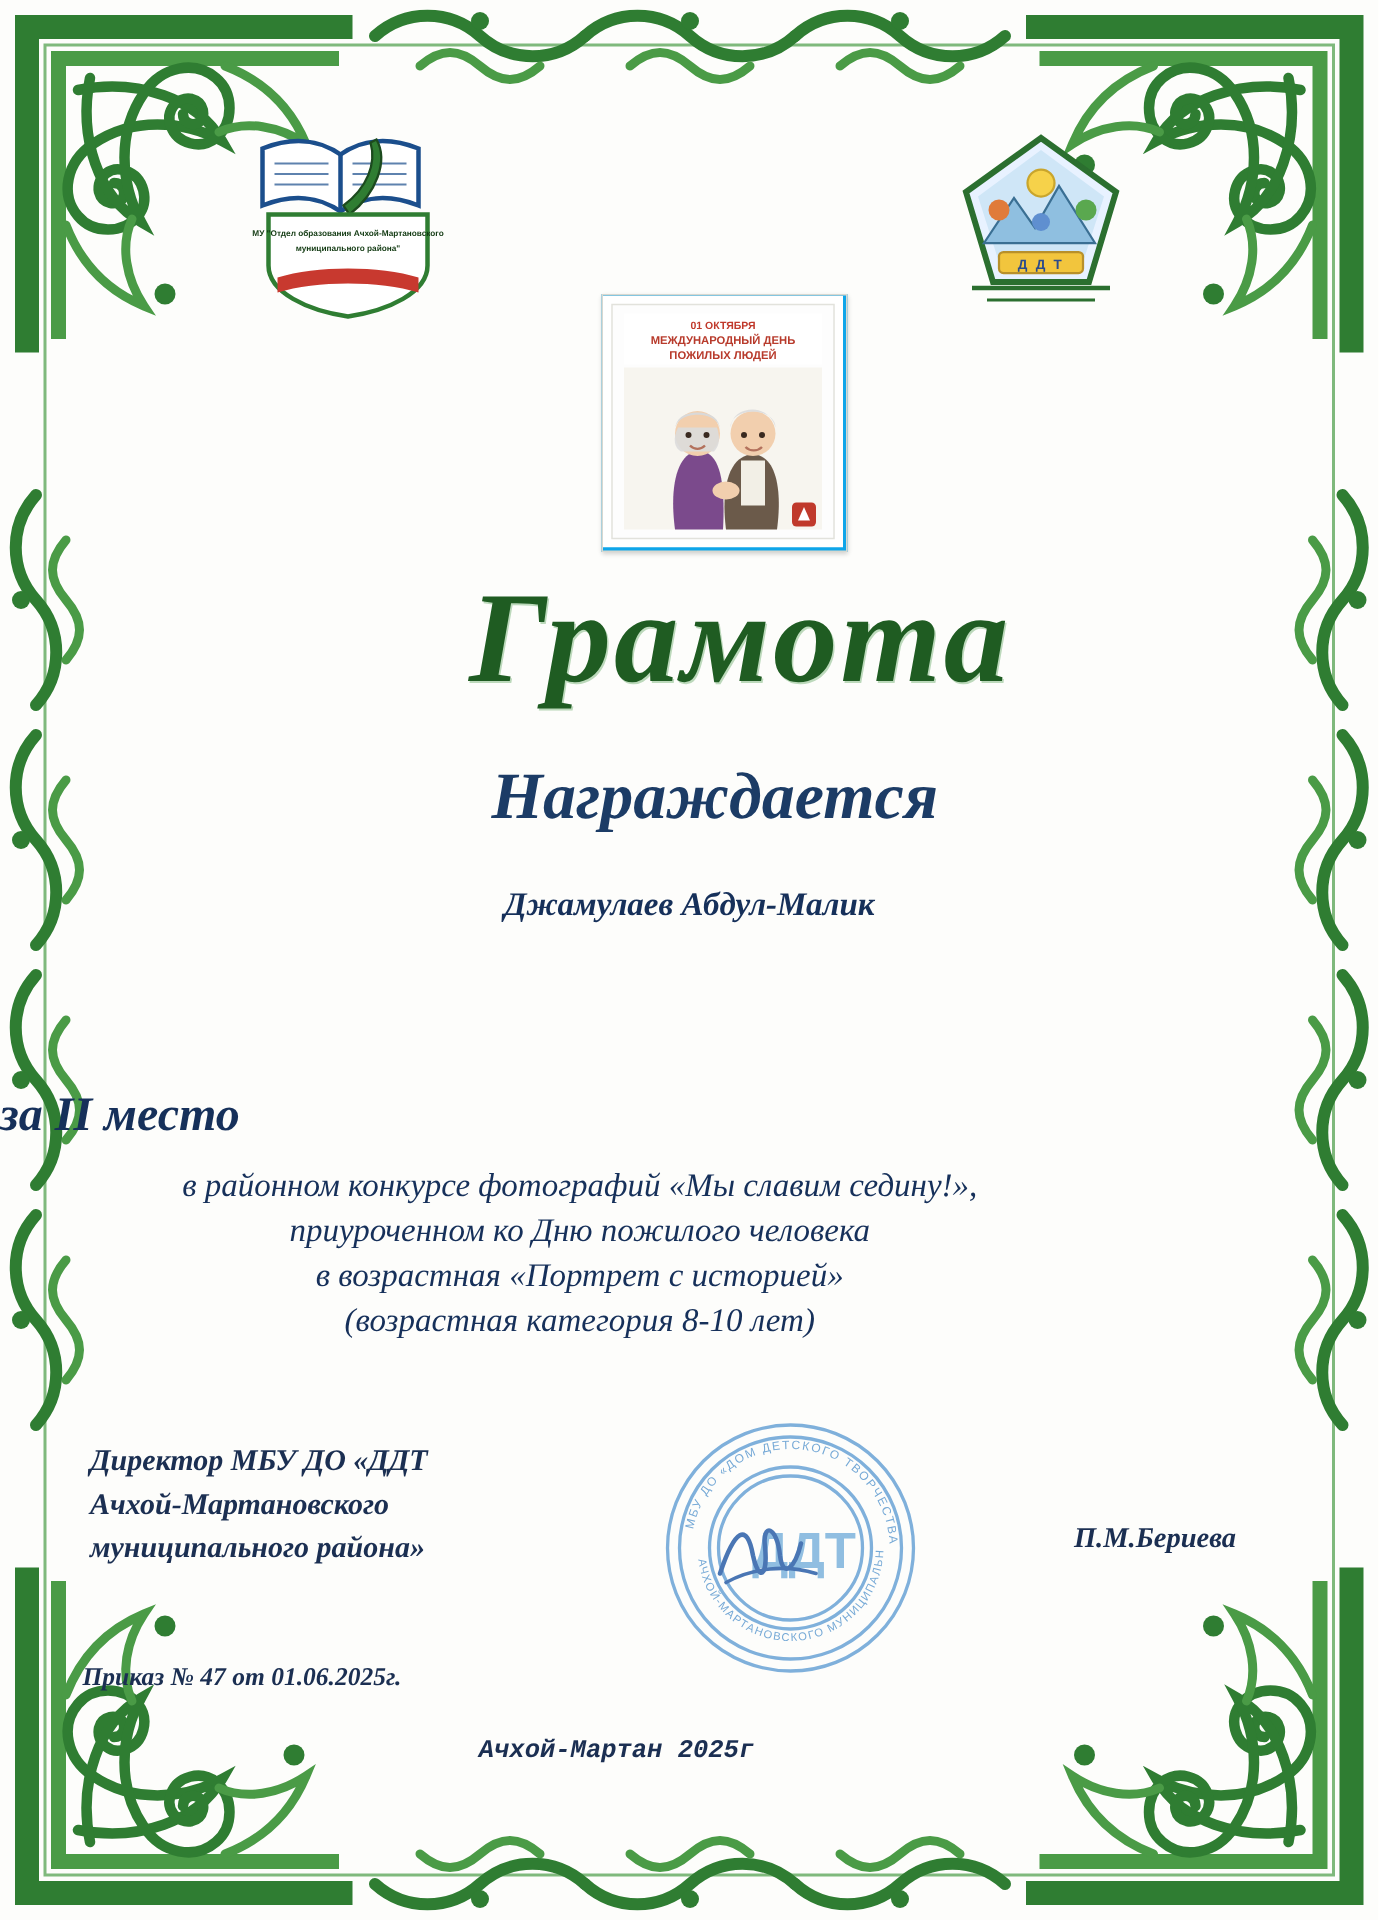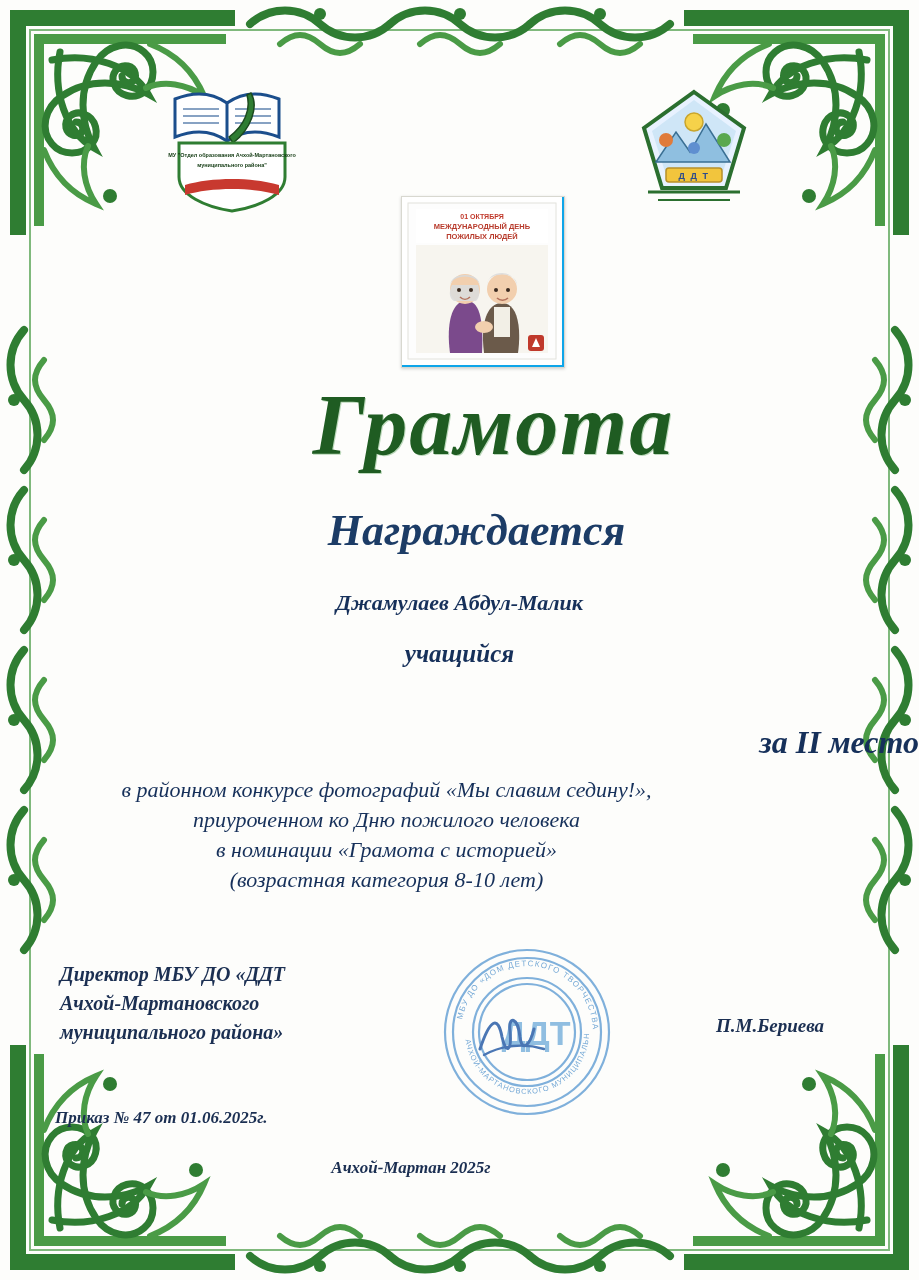--- a/index.html
+++ b/index.html
@@ -116,21 +116,21 @@
     font-weight: bold;
     font-style: italic;
     font-size: 29px;
     color: #16305a;
   }
   .place {
     position: absolute;
     top: 724px;
     left: 0;
     width: 919px;
-    text-align: right;
+    text-align: left;
     font-weight: bold;
     font-style: italic;
     font-size: 32px;
     color: #16305a;
   }
   .desc {
     position: absolute;
     top: 775px;
     left: 0;
     width: 773px;
@@ -176,20 +176,21 @@
     left: 0;
     top: 1158px;
     width: 782px;
     text-align: center;
     font-style: italic;
     font-weight: bold;
     font-size: 17px;
     color: #1b2f52;
     padding-left: 40px;
     box-sizing: border-box;
+    font-family: Liberation Mono, monospace;
   }
 
   
   .stamp {
     position: absolute;
     left: 440px;
     top: 945px;
     width: 175px;
     height: 175px;
     opacity: .85;
@@ -368,27 +369,26 @@
       <ellipse cx="82" cy="130" rx="9" ry="6" fill="#f2cfae"></ellipse>
 
       <rect x="126" y="138" width="16" height="16" rx="3" fill="#c0392b"></rect>
       <path d="M130,150 L134,141 L138,150 Z" fill="#ffffff"></path>
     </svg>
   </div>
 
   <div class="gramota">Грамота</div>
   <div class="nagr">Награждается</div>
   <div class="name">Джамулаев Абдул-Малик</div>
-  <div class="role">учащийся</div>
   <div class="place">за II место</div>
 
   <div class="desc">
     <div>в районном конкурсе фотографий «Мы славим седину!»,</div>
     <div>приуроченном ко Дню пожилого человека</div>
-    <div>в номинации «Грамота с историей»</div>
+    <div>в возрастная «Портрет с историей»</div>
     <div>(возрастная категория 8-10 лет)</div>
   </div>
 
   <div class="director">
     <div>Директор МБУ  ДО «ДДТ</div>
     <div>Ачхой-Мартановского</div>
     <div>муниципального района»</div>
   </div>
 
   <div class="signer">П.М.Бериева</div>

